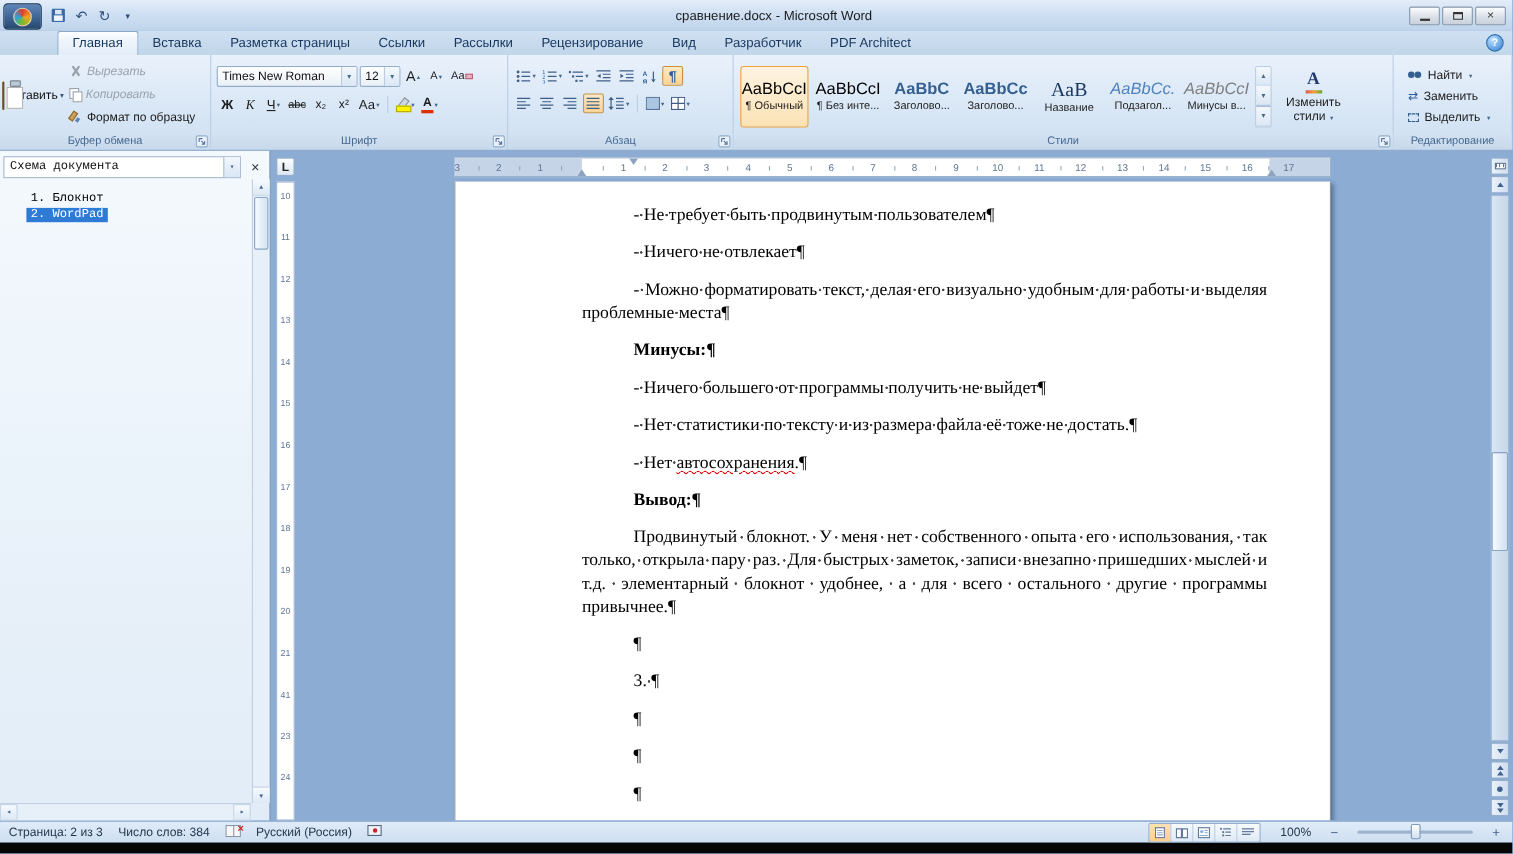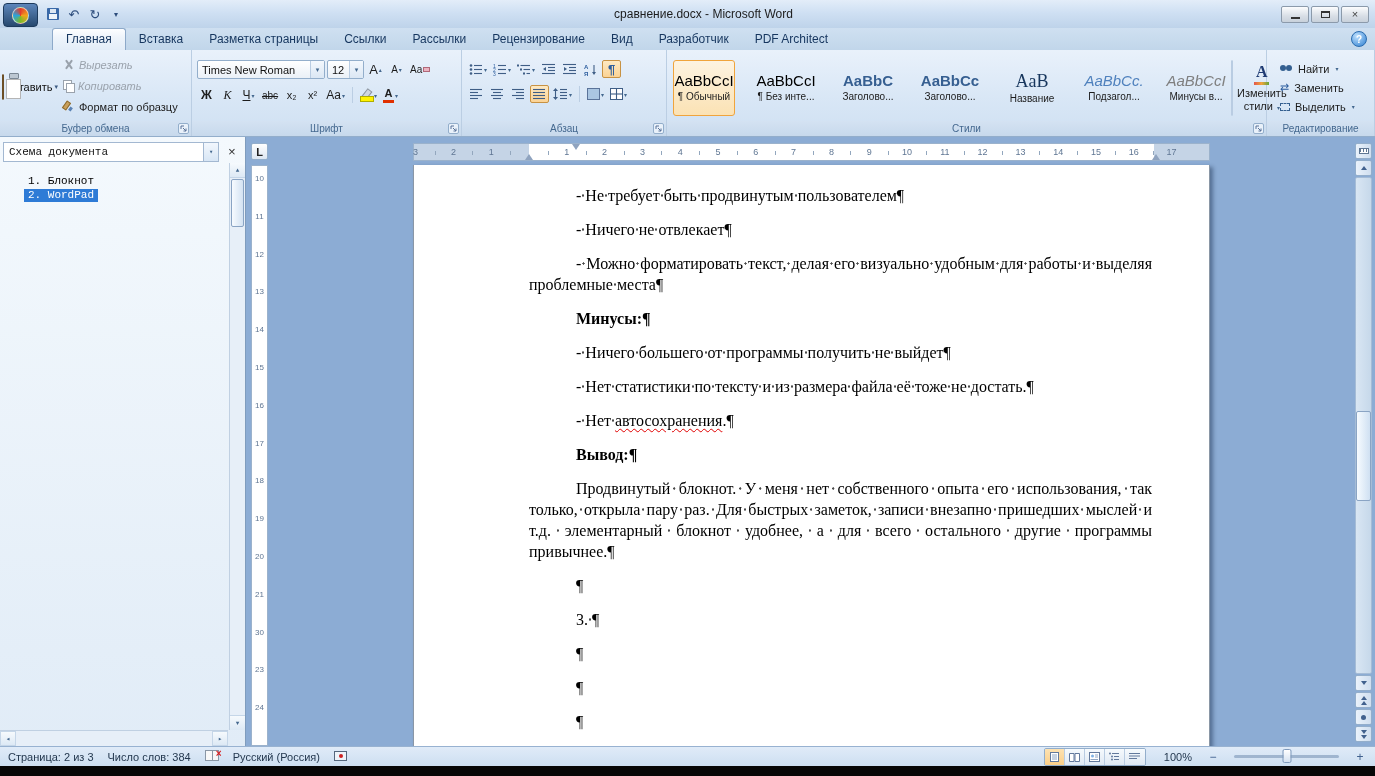--- a/index.html
+++ b/index.html
@@ -110,21 +110,21 @@
   .icon-fontcolor { display:flex; flex-direction:column; align-items:center; line-height:1; }
   .icon-fontcolor span:first-child { font-size:11px; font-weight:bold; }
   .color-bar { width:11px; height:3px; background:#e03000; margin-top:1px; }
   .bt-pilcrow { font-weight:bold; color:#2c5d9e; font-size:13px; }
 
   .licon line { stroke:#3f5e86; stroke-width:1.1; }
   .licon circle, .licon polygon, .licon rect.f { fill:#3f5e86; }
   .licon text { fill:#2c5d9e; font-family:"Liberation Sans",sans-serif; }
 
   .styles-content { display:flex; align-items:center; gap:4px; padding:4px 6px 0; }
-  .styles-gallery { display:flex; gap:20px; }
+  .styles-gallery { display:flex; gap:5px; }
   .style-item { width:62px; height:56px; border:1px solid transparent; border-radius:3px;
     display:flex; flex-direction:column; align-items:center; justify-content:center; gap:3px; }
   .style-item.selected { border-color:#f0a43c; background:linear-gradient(#fdf3e1,#fbe2b4); }
   .style-preview { font-size:15px; line-height:1; color:#000; white-space:nowrap; }
   .style-name { font-size:10px; color:#1c1c1c; white-space:nowrap; }
   .k-heading .style-preview { color:#365f91; font-weight:bold; }
   .k-title .style-preview { color:#17365d; font-size:18px; font-family:"Liberation Serif",serif; }
   .k-subtitle .style-preview { color:#4f81bd; font-style:italic; }
   .k-emphasis .style-preview { color:#7f7f7f; font-style:italic; }
   .gallery-scroll { width:15px; height:56px; display:flex; flex-direction:column; border:1px solid #b9cce2;
@@ -702,21 +702,21 @@
           <span class="vr-num" style="top: 87.6px;">12</span>
           <span class="vr-num" style="top: 125.4px;">13</span>
           <span class="vr-num" style="top: 163.2px;">14</span>
           <span class="vr-num" style="top: 201px;">15</span>
           <span class="vr-num" style="top: 238.8px;">16</span>
           <span class="vr-num" style="top: 276.6px;">17</span>
           <span class="vr-num" style="top: 314.4px;">18</span>
           <span class="vr-num" style="top: 352.2px;">19</span>
           <span class="vr-num" style="top: 390px;">20</span>
           <span class="vr-num" style="top: 428px;">21</span>
-          <span class="vr-num" style="top: 465.6px;">30</span>
+          <span class="vr-num" style="top: 465.6px;">41</span>
           <span class="vr-num" style="top: 503.4px;">23</span>
           <span class="vr-num" style="top: 541.2px;">24</span>
         </div>
       </div>
 
     <div class="page">
       <div id="page-content" class="page-content">
           <div class="para"><span>-<span class="spc"> </span>Не<span class="spc"> </span>требует<span class="spc"> </span>быть<span class="spc"> </span>продвинутым<span class="spc"> </span>пользователем¶</span></div>
           <div class="para"><span>-<span class="spc"> </span>Ничего<span class="spc"> </span>не<span class="spc"> </span>отвлекает¶</span></div>
           <div class="para"><span>-<span class="spc"> </span>Можно<span class="spc"> </span>форматировать<span class="spc"> </span>текст,<span class="spc"> </span>делая<span class="spc"> </span>его<span class="spc"> </span>визуально<span class="spc"> </span>удобным<span class="spc"> </span>для<span class="spc"> </span>работы<span class="spc"> </span>и<span class="spc"> </span>выделяя<span class="spc"> </span>проблемные<span class="spc"> </span>места¶</span></div>

